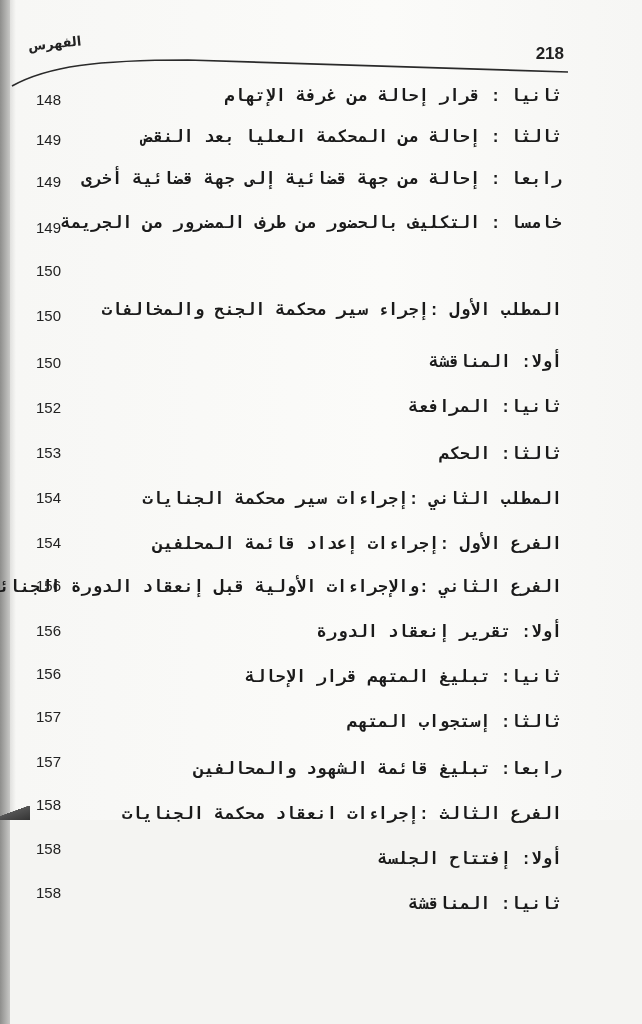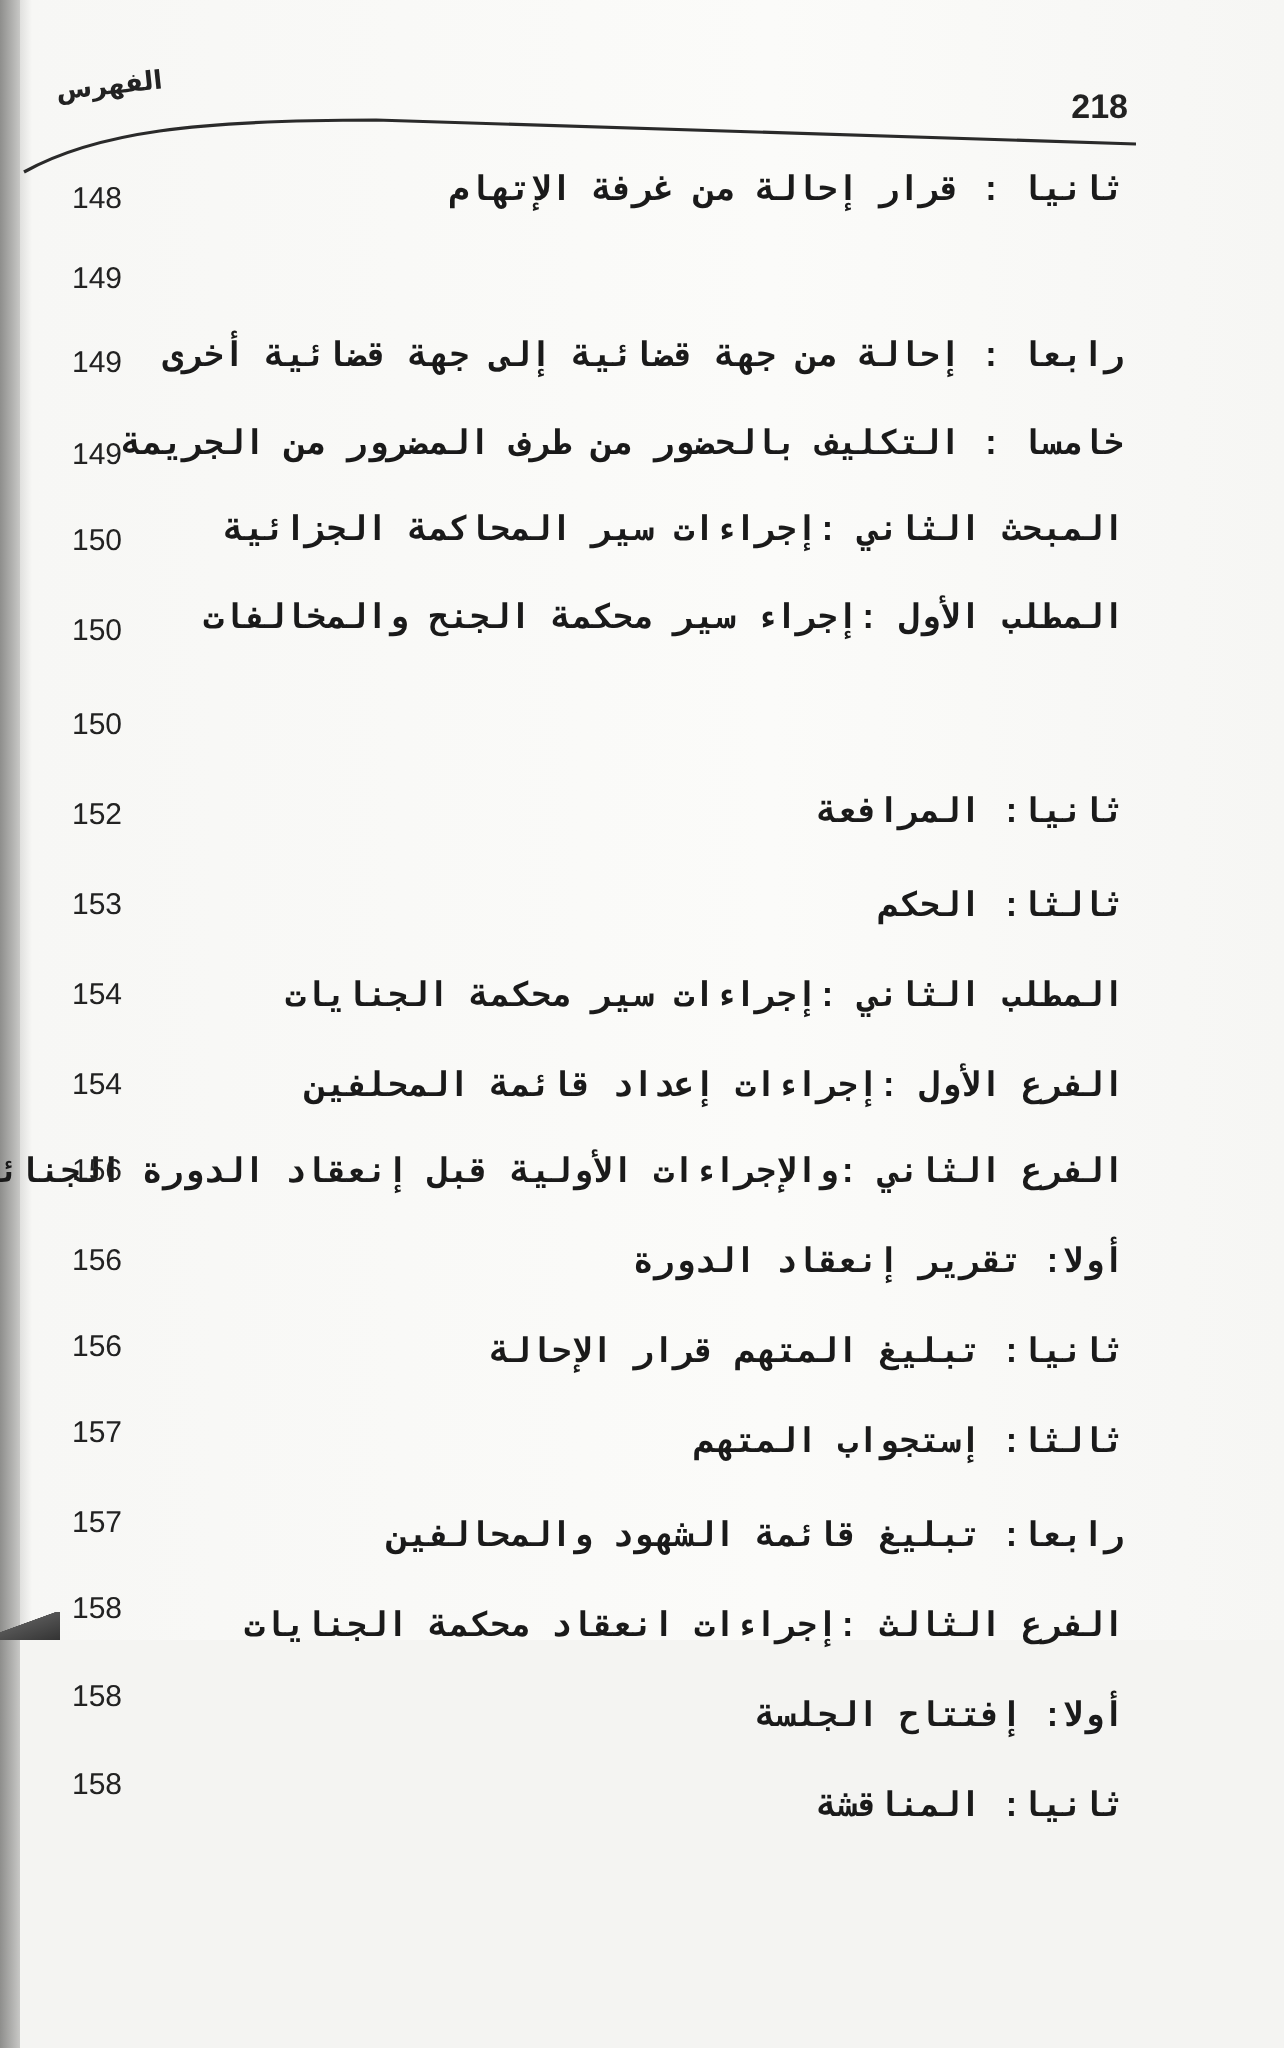--- a/index.html
+++ b/index.html
@@ -68,39 +68,40 @@
   <svg class="header-rule" viewBox="0 0 560 40">
     <path d="M4 34 C 40 14, 90 8, 180 8 L 560 20" stroke="#2a2a2a" stroke-width="1.6" fill="none"></path>
   </svg>
 
   <div class="toc">
     <div class="toc-row" style="top:82px">
       <span class="toc-title">ثانيا : قرار إحالة من غرفة الإتهام</span>
       <span class="toc-page" style="top:5px">148</span>
     </div>
     <div class="toc-row" style="top:123px">
+      <span class="toc-title">ثالثا : إحالة من المحكمة العليا بعد النقض</span>
       <span class="toc-page" style="top:4px">149</span>
     </div>
     <div class="toc-row" style="top:165px">
       <span class="toc-title">رابعا : إحالة من جهة قضائية إلى جهة قضائية أخرى</span>
       <span class="toc-page" style="top:4px">149</span>
     </div>
     <div class="toc-row" style="top:209px">
       <span class="toc-title">خامسا : التكليف بالحضور من طرف المضرور من الجريمة</span>
       <span class="toc-page" style="top:6px">149</span>
     </div>
     <div class="toc-row" style="top:252px">
-      <span class="toc-title">المبحث الثاني :إجراءات سير المحاكمة الجزائية</span>
       <span class="toc-page" style="top:6px">150</span>
     </div>
     <div class="toc-row" style="top:296px">
       <span class="toc-title">المطلب الأول :إجراء سير محكمة الجنح والمخالفات</span>
       <span class="toc-page" style="top:7px">150</span>
     </div>
     <div class="toc-row" style="top:348px">
+      <span class="toc-title">أولا: المناقشة</span>
       <span class="toc-page" style="top:2px">150</span>
     </div>
     <div class="toc-row" style="top:393px">
       <span class="toc-title">ثانيا: المرافعة</span>
       <span class="toc-page" style="top:2px">152</span>
     </div>
     <div class="toc-row" style="top:440px">
       <span class="toc-title">ثالثا: الحكم</span>
       <span class="toc-page" style="top:0px">153</span>
     </div>

